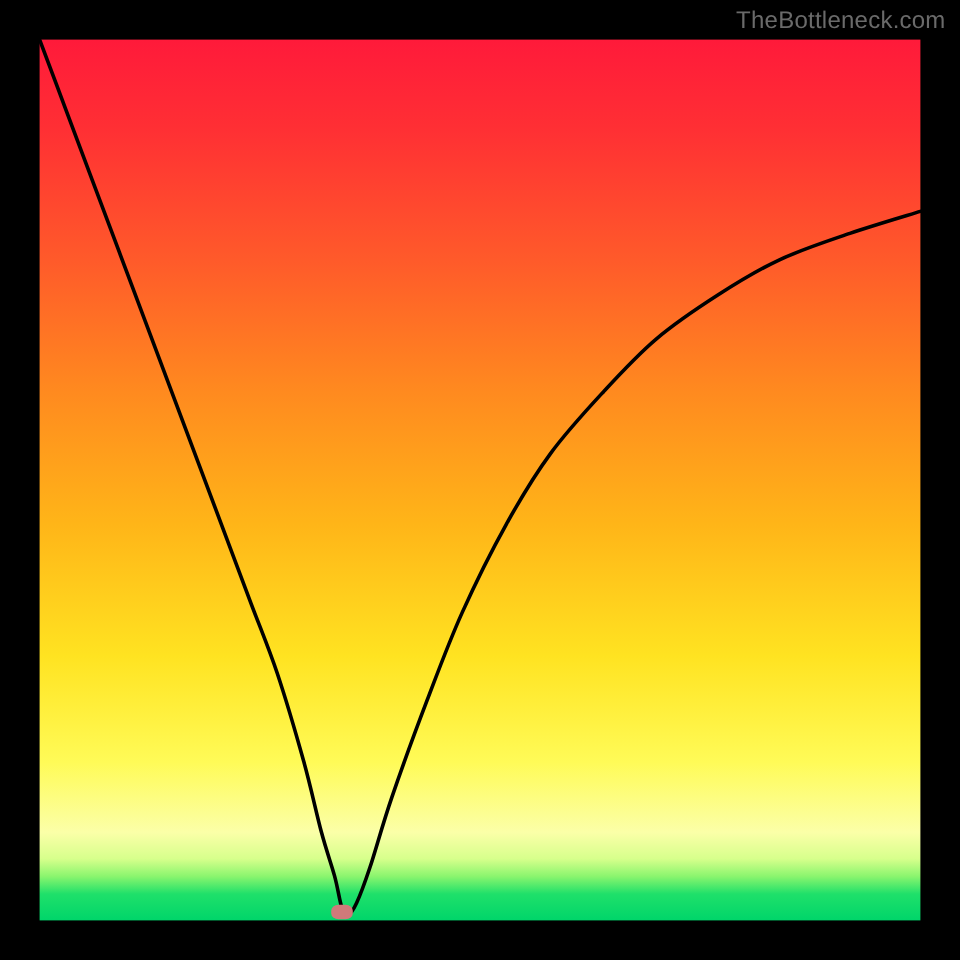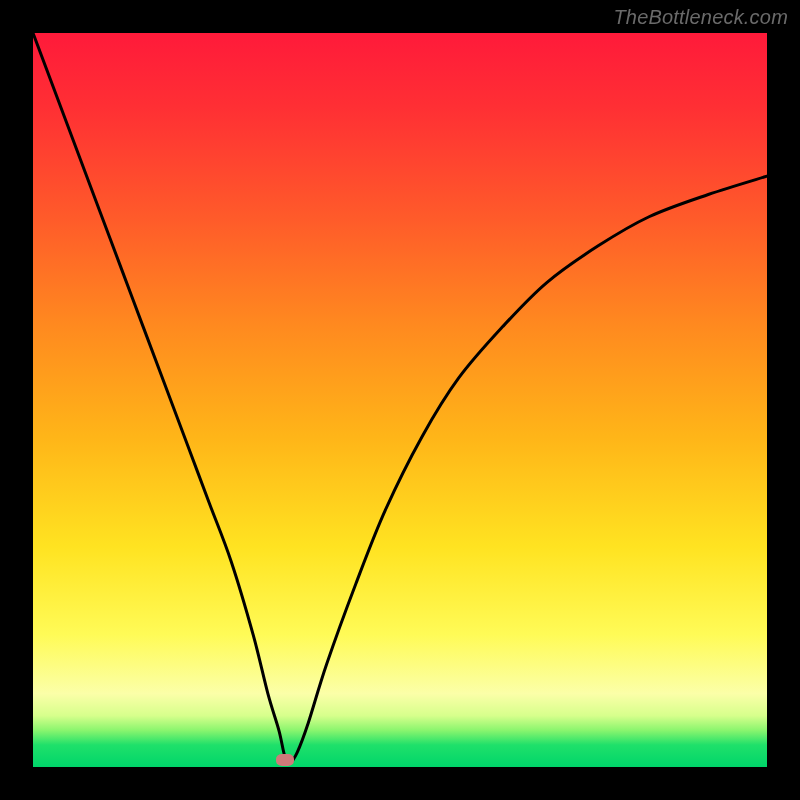--- a/index.html
+++ b/index.html
@@ -50,21 +50,20 @@
   }
   .branding {
     position: absolute;
     top: 6px;
     right: 12px;
     color: #6a6a6a;
     font-size: 20px;
     letter-spacing: 0.2px;
     font-weight: 400;
     user-select: none;
-    font-style: italic;
   }
   .marker {
     position: absolute;
     width: 18px;
     height: 12px;
     background: #cf7a7a;
     border-radius: 6px / 5px;
     transform: translate(-50%, -50%);
   }
 </style>

